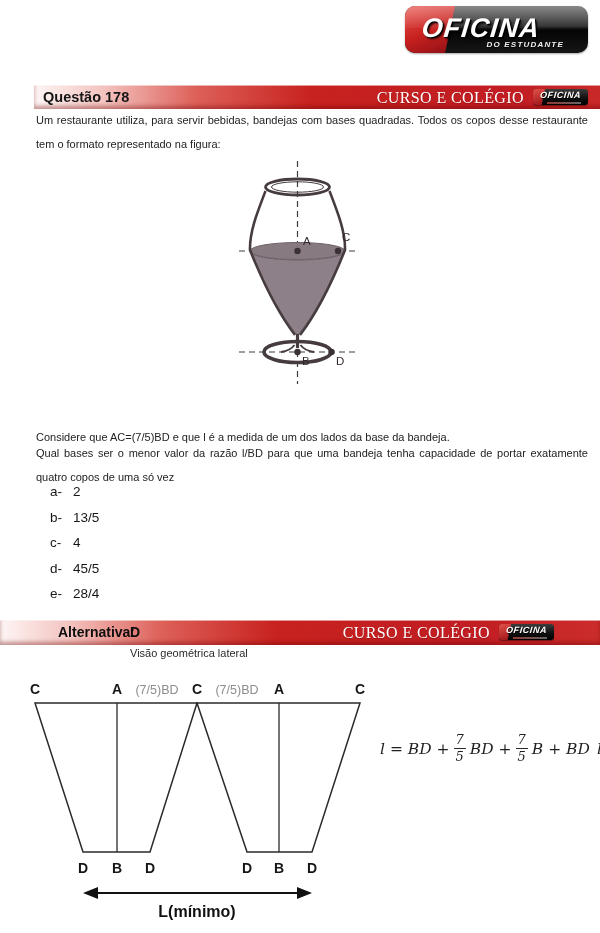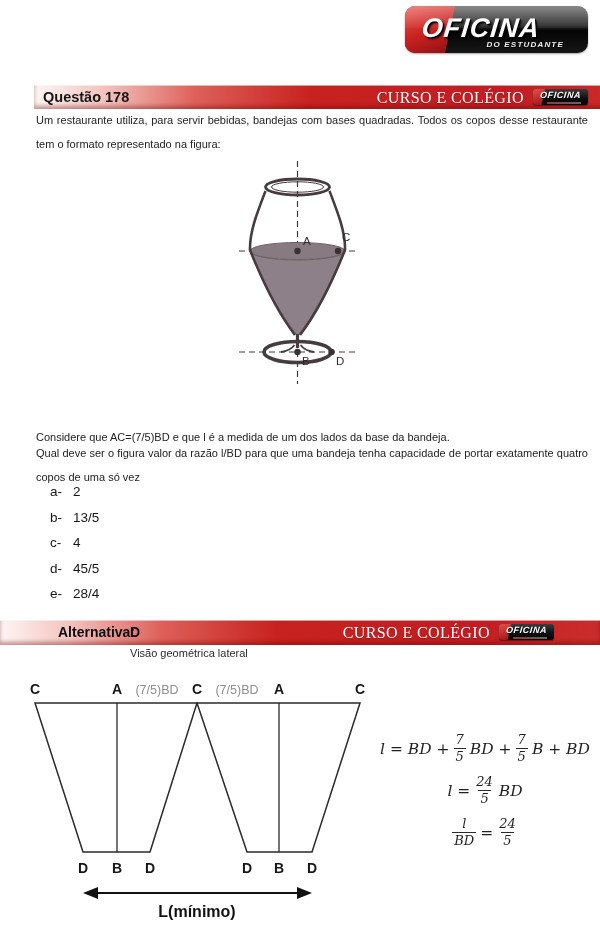--- a/index.html
+++ b/index.html
@@ -92,21 +92,21 @@
   
   .glass-svg { position:absolute; left:230px; top:158px; }
   .diagram-svg { position:absolute; left:20px; top:676px; }
   .fig-label { font-size:11.5px; fill:#33292c; font-family:"Liberation Sans",sans-serif; }
   .diag-letter { font-size:14px; font-weight:600; fill:#161616; font-family:"Liberation Sans",sans-serif; }
   .diag-gray { font-size:12.5px; fill:#8d8d8d; font-family:"Liberation Sans",sans-serif; }
   .diag-arrow-label { font-size:16px; font-weight:600; fill:#111; font-family:"Liberation Sans",sans-serif; }
   
   .equations {
     position:absolute; left:380px; top:731px; width:210px;
-    display:flex; flex-direction:column; align-items:center; gap:7px;
+    display:flex; flex-direction:row; align-items:center; gap:7px;
     font-family:"DejaVu Serif", serif; font-style:italic; font-size:15.5px; color:#1f1f1f;
   }
   .eq { height:35px; display:flex; align-items:center; white-space:nowrap; }
   .frac { display:inline-flex; flex-direction:column; align-items:center; line-height:1.05; margin:0 4px; }
   .frac .num { font-size:13px; padding:0 2px 1px; }
   .frac .den { font-size:13px; border-top:1.3px solid #2a2a2a; padding:1px 2px 0; }
 </style>
 </head>
 <body>
 
@@ -153,21 +153,21 @@
   <circle cx="67.5" cy="194" r="3.2" fill="#3a3136"></circle>
   <circle cx="101.5" cy="194" r="3.2" fill="#3a3136"></circle>
 
   <text class="fig-label" x="73" y="87">A</text>
   <text class="fig-label" x="112" y="83">C</text>
   <text class="fig-label" x="72" y="207">B</text>
   <text class="fig-label" x="106" y="207">D</text>
 </svg>
 
 <p class="para" style="top:417px; text-align:left;margin-top:8px;">Considere que AC=(7/5)BD e que l é a medida de um dos lados da base da bandeja.</p>
-<p class="para" style="top:441px;">Qual deve ser o figura valor da razão l/BD para que uma bandeja tenha capacidade de portar exatamente quatro copos de uma só vez</p>
+<p class="para" style="top:441px;">Qual bases ser o menor valor da razão l/BD para que uma bandeja tenha capacidade de portar exatamente quatro copos de uma só vez</p>
 
 <div class="options">
   <div class="option-row">
     <span class="option-letter">a-</span>
     <span class="option-value">2</span>
   </div>
   <div class="option-row">
     <span class="option-letter">b-</span>
     <span class="option-value">13/5</span>
   </div>

